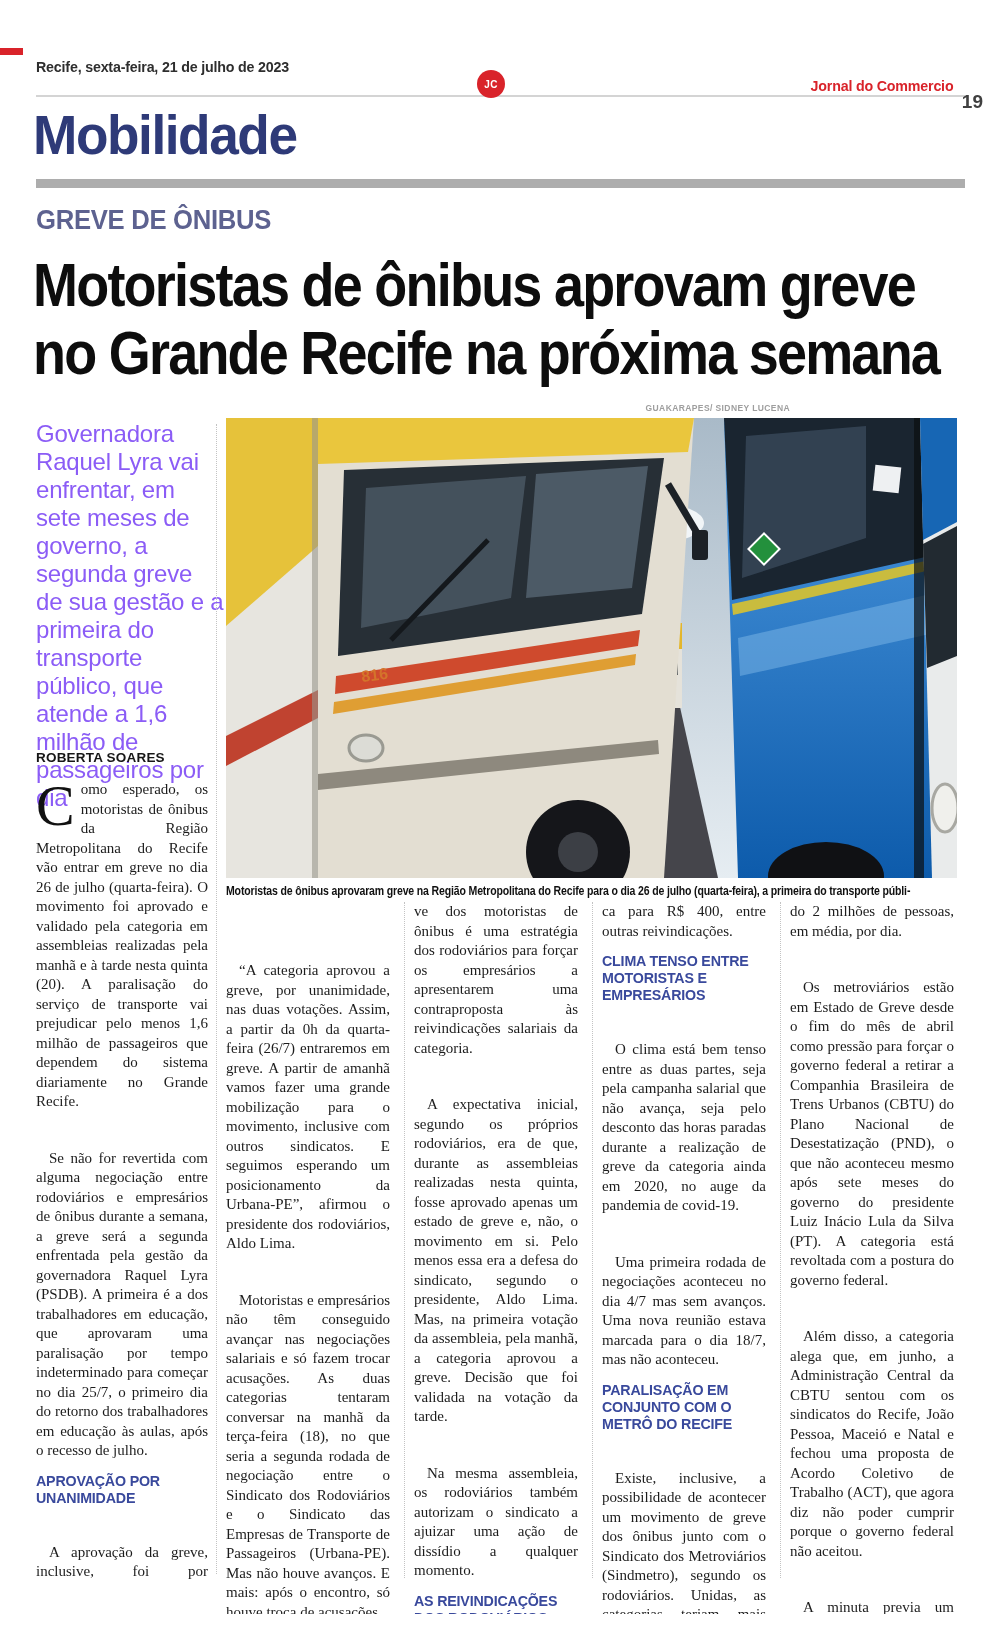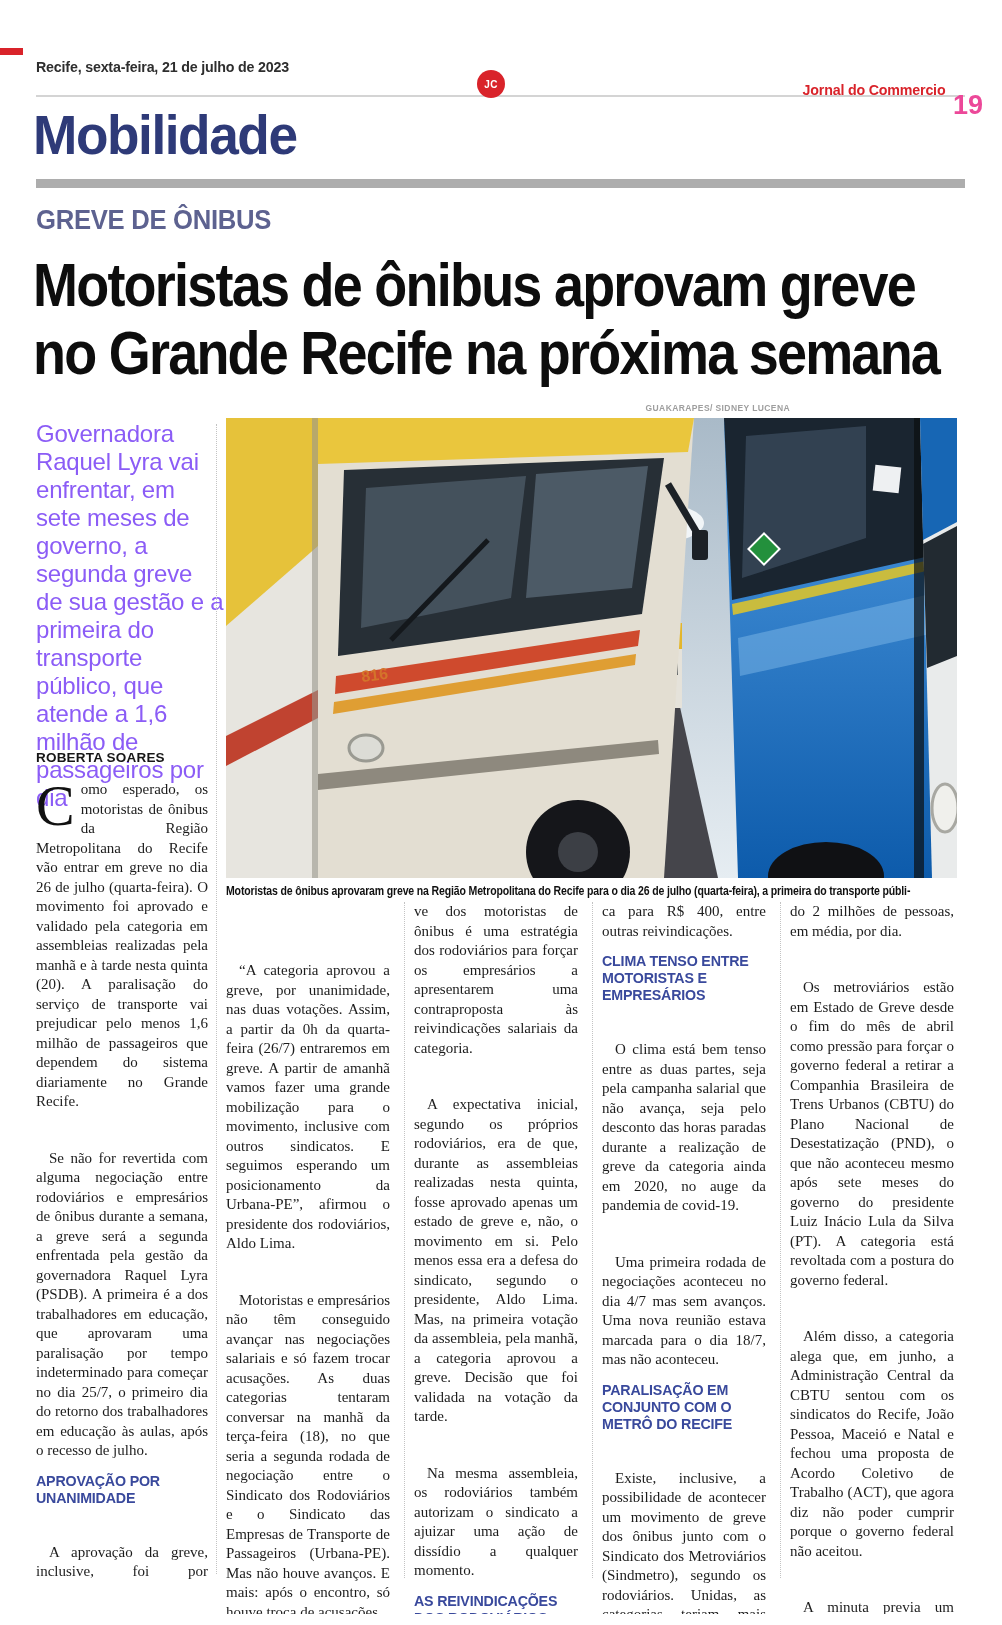--- a/index.html
+++ b/index.html
@@ -10,21 +10,21 @@
   .red-tick{position:absolute;left:0;top:48px;width:23px;height:7px;background:#d9232a;}
   .hdr-date{position:absolute;left:36px;top:58px;font-size:15px;font-weight:700;color:#2e2e2e;
             letter-spacing:-.2px;transform:scaleX(.95);transform-origin:0 0;white-space:nowrap;}
   .hdr-rule{position:absolute;left:36px;top:95px;width:929px;height:2px;background:#d4d4d4;}
   .jc-badge{position:absolute;left:477px;top:70px;width:28px;height:28px;border-radius:50%;
             background:#d9232a;color:#fff;display:flex;align-items:center;justify-content:center;
             font-size:10px;font-weight:700;letter-spacing:.3px;}
   .brand-wrap{position:absolute;right:36px;top:52px;display:flex;align-items:center;gap:8px;}
   .brand-name{font-size:15px;font-weight:700;color:#d9232a;margin-top:8px;letter-spacing:-.2px;
               transform:scaleX(.95);transform-origin:100% 0;white-space:nowrap;}
-  .page-num{font-size:27px;font-weight:700;color:#ec4899;line-height:1;margin-top:40px;}
+  .page-num{font-size:19px;font-weight:700;color:#404040;line-height:1;margin-top:40px;}
 
   
   .section-title{position:absolute;left:33px;top:102px;font-size:56px;font-weight:700;color:#2e3a78;
                  letter-spacing:-1.5px;transform:scaleX(.95);transform-origin:0 0;white-space:nowrap;}
   .gray-bar{position:absolute;left:36px;top:179px;width:929px;height:9px;background:#adadad;}
   .kicker{position:absolute;left:36px;top:205px;font-size:27px;font-weight:700;color:#5d6290;
           letter-spacing:-.3px;transform:scaleX(.95);transform-origin:0 0;white-space:nowrap;}
 
   
   .hl{position:absolute;left:33px;font-size:62px;font-weight:700;color:#0d0d0d;letter-spacing:-2px;

